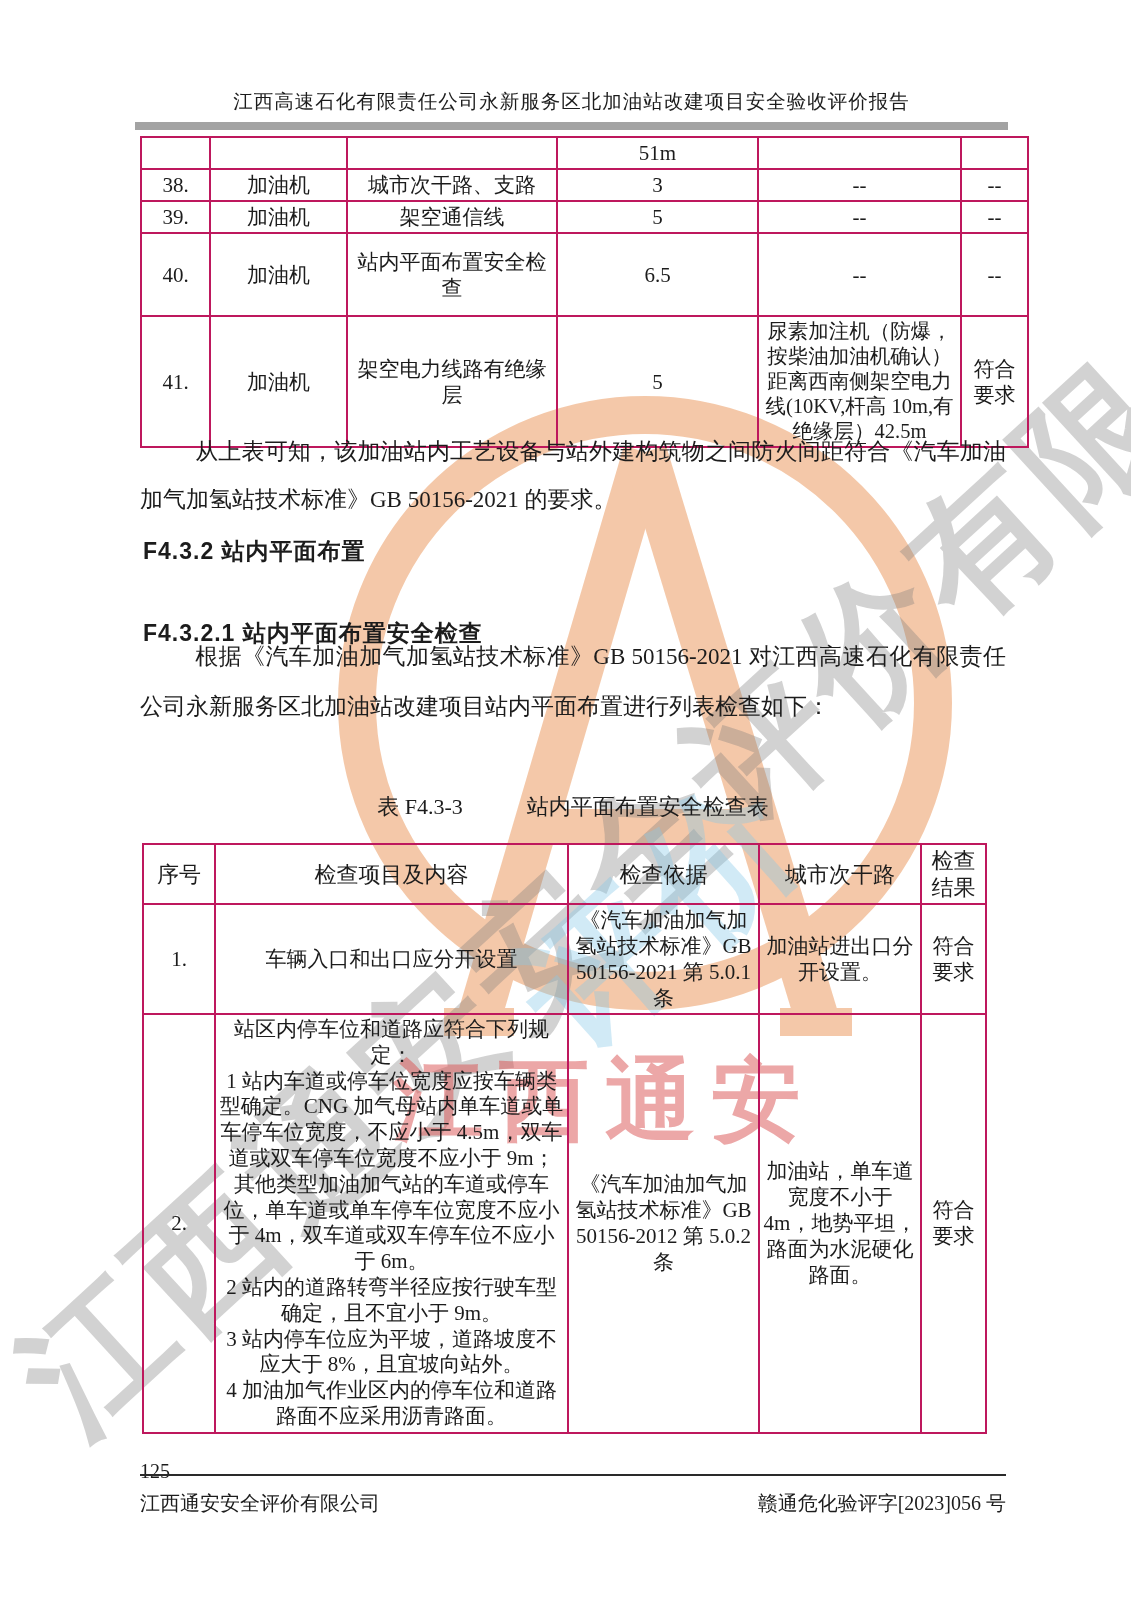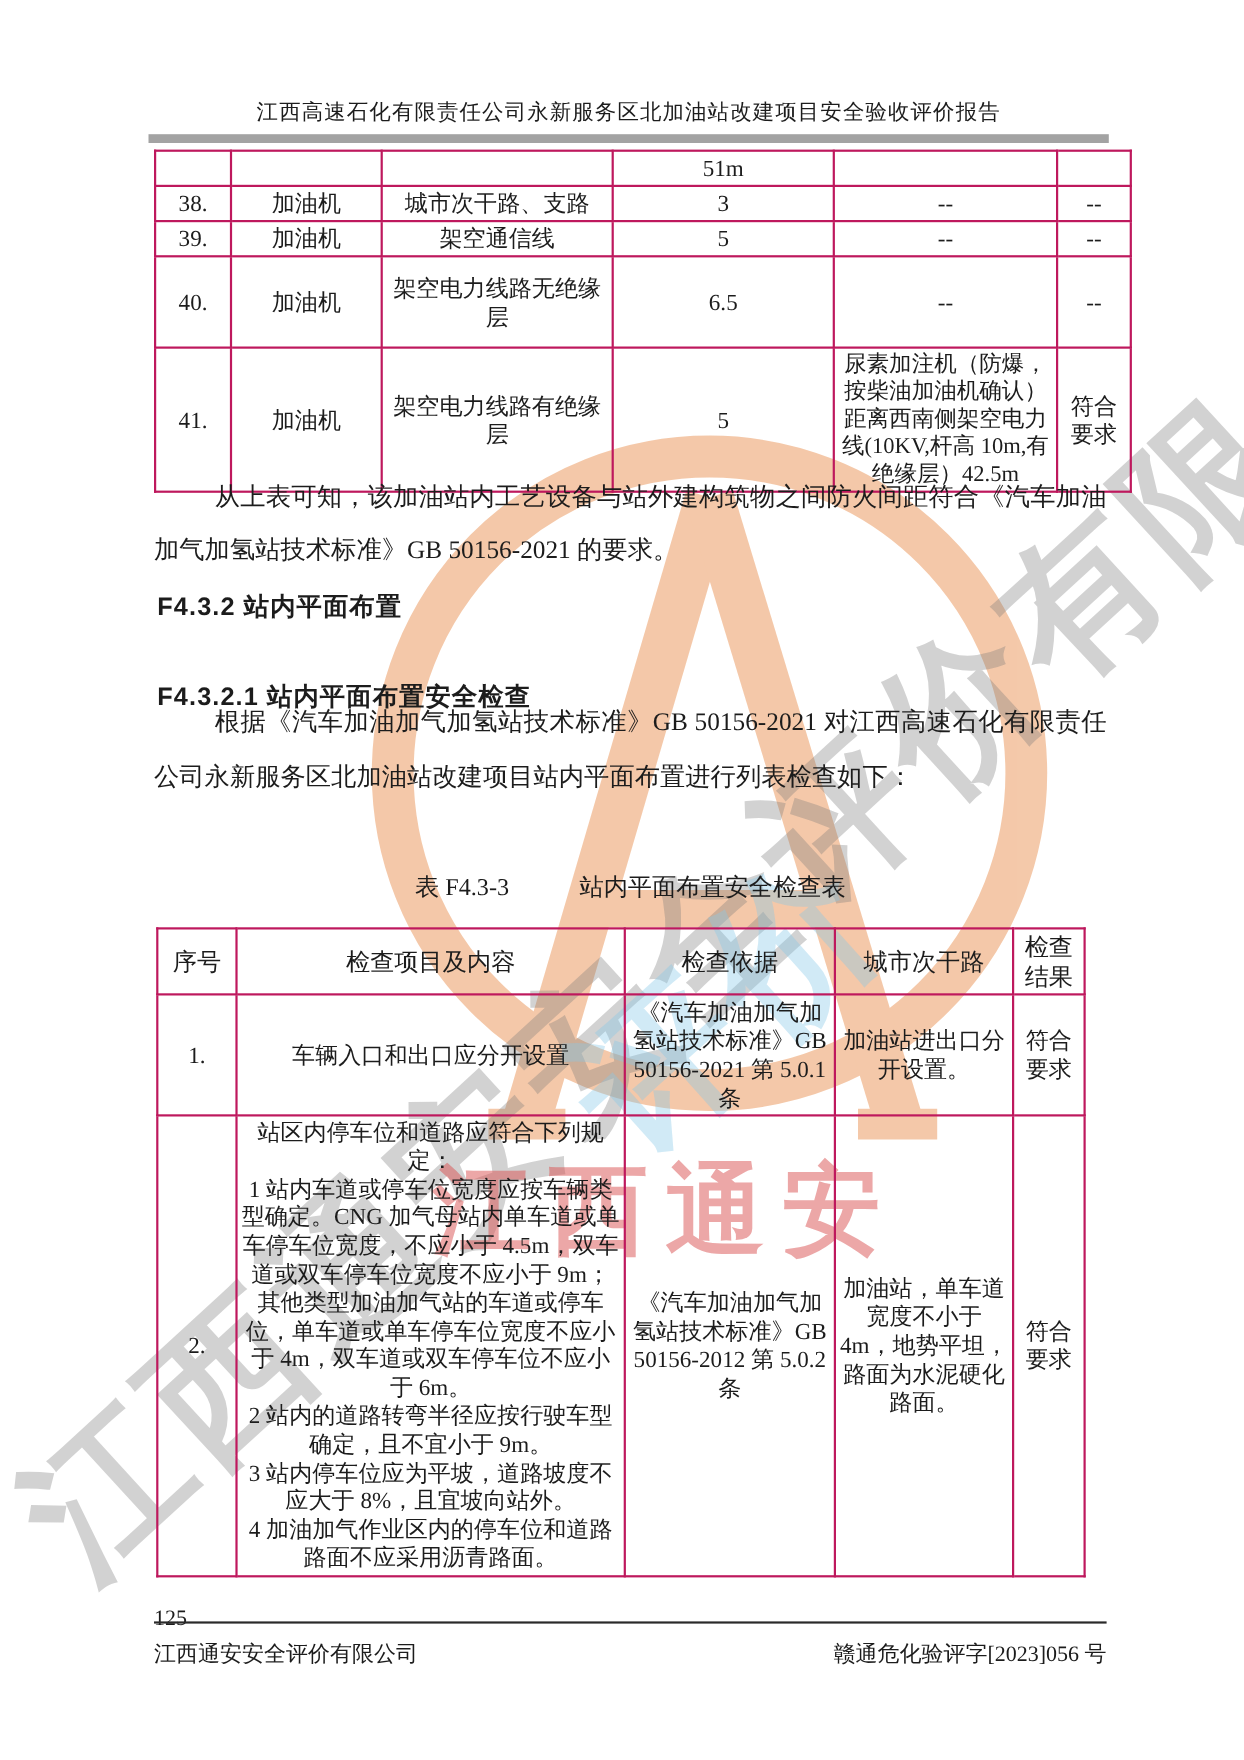--- a/index.html
+++ b/index.html
@@ -132,21 +132,21 @@
           <td>39.</td>
           <td>加油机</td>
           <td>架空通信线</td>
           <td>5</td>
           <td>--</td>
           <td>--</td>
         </tr>
         <tr style="height:83px">
           <td>40.</td>
           <td>加油机</td>
-          <td>架空电力线路无绝缘层</td>
+          <td>站内平面布置安全检查</td>
           <td>6.5</td>
           <td>--</td>
           <td>--</td>
         </tr>
         <tr style="height:127px">
           <td>41.</td>
           <td>加油机</td>
           <td>架空电力线路有绝缘层</td>
           <td>5</td>
           <td class="cell-small">尿素加注机（防爆，按柴油加油机确认）距离西南侧架空电力线(10KV,杆高 10m,有绝缘层）42.5m</td>

